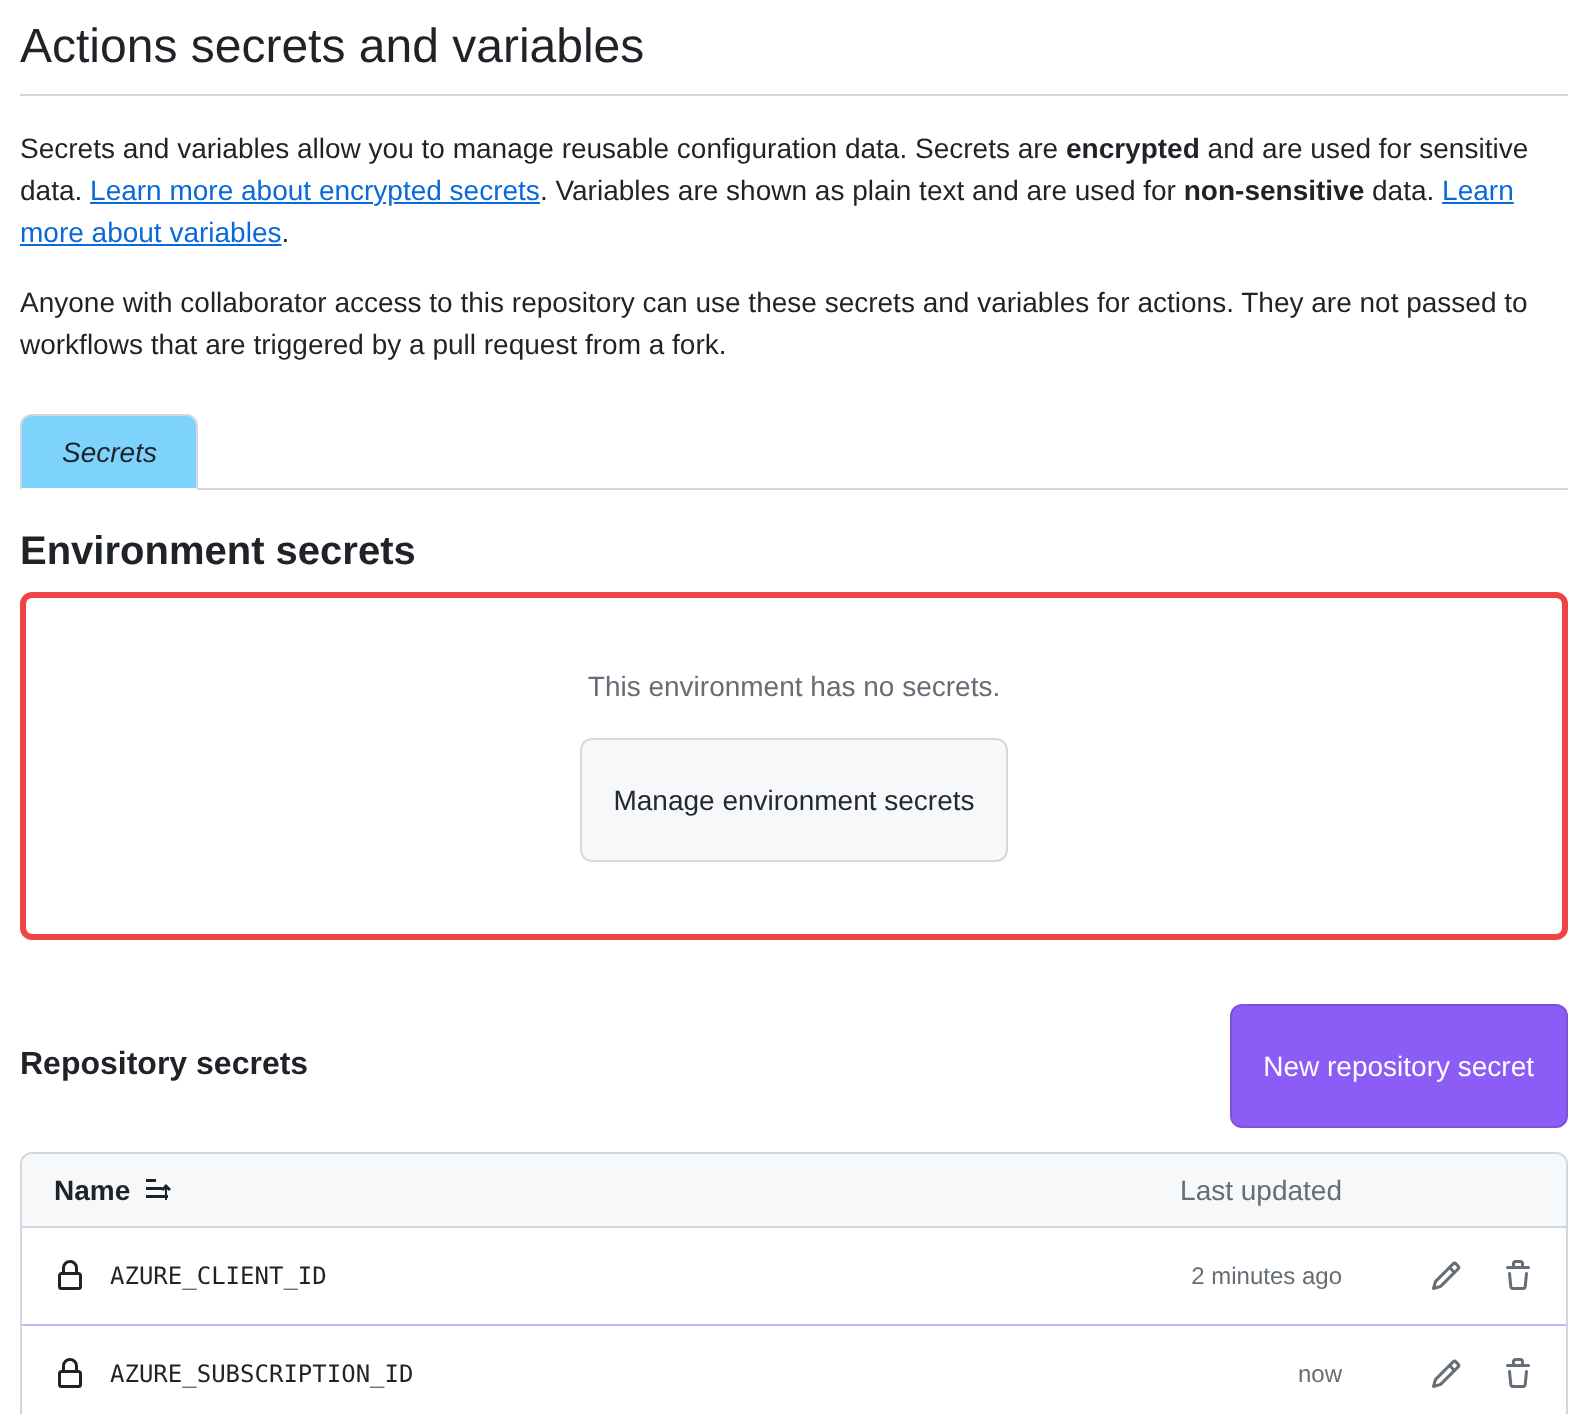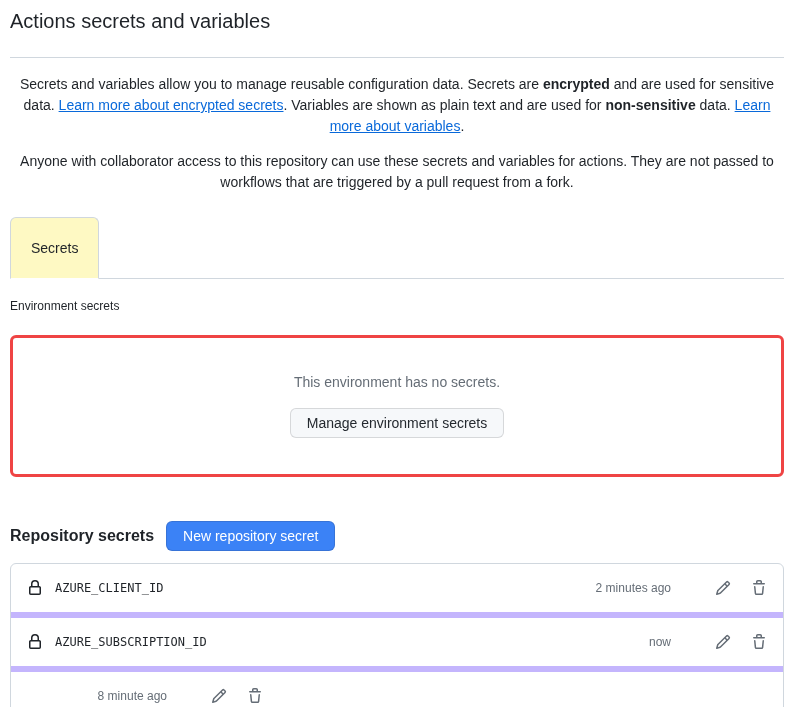--- a/index.html
+++ b/index.html
@@ -5,96 +5,95 @@
     * { box-sizing: border-box; margin: 0; padding: 0; }
     body {
       font-family: -apple-system, BlinkMacSystemFont, "Segoe UI", Helvetica, Arial, sans-serif;
       color: #1f2328;
       background: #fff;
       width: 794px;
       padding: 10px;
       font-size: 14px;
     }
     h1.page-title {
-      font-size: 20px;
+      font-size: 24px;
       font-weight: 400;
-      padding-bottom: 24px;
+      padding-bottom: 9px;
       border-bottom: 1px solid #d0d7de;
       margin-bottom: 16px;
     }
     p.desc {
       color: #1f2328;
       line-height: 1.5;
       margin-bottom: 14px;
-      text-align: center;
     }
     p.desc a { color: #0969da; text-decoration: underline; }
     p.desc strong { font-weight: 600; }
     .tabs {
       display: flex;
       border-bottom: 1px solid #d0d7de;
       margin-top: 24px;
     }
     .tab {
-      padding: 22px 20px;
+      padding: 10px 20px;
       font-size: 14px;
       color: #656d76;
       cursor: pointer;
-      background: #fef9c3;
+      background: #7dd3fc;
+      font-style: italic;
     }
     .tab.selected {
       color: #1f2328;
       border: 1px solid #d0d7de;
       border-bottom: 1px solid #fff;
       border-radius: 6px 6px 0 0;
       margin-bottom: -1px;
     }
     h2.section-title {
-      font-size: 12px;
-      font-weight: 400;
+      font-size: 20px;
+      font-weight: 700;
       margin-top: 20px;
-      margin-bottom: 22px;
+      margin-bottom: 8px;
     }
     .env-box {
       border: 3px solid #ef4444;
       border-radius: 6px;
       padding: 36px 16px;
       text-align: center;
     }
     .env-empty-text {
       color: #656d76;
       margin-bottom: 18px;
     }
     .btn {
       display: inline-flex;
       align-items: center;
       justify-content: center;
-      padding: 4px 16px;
+      padding: 20px 16px;
       font-size: 14px;
       font-weight: 500;
       border: 1px solid rgba(31,35,40,0.15);
       border-radius: 6px;
       background: #f6f8fa;
       color: #24292f;
       cursor: pointer;
       line-height: 20px;
     }
     .btn-primary {
-      background: #3b82f6;
+      background: #8b5cf6;
       color: #fff;
       border-color: rgba(31,35,40,0.15);
       font-weight: 500;
     }
     .repo-header {
       display: flex;
-      justify-content: flex-start;
-      align-items: center;
-      margin-top: 44px;
+      justify-content: space-between;
+      align-items: center;
+      margin-top: 32px;
       margin-bottom: 12px;
-      gap: 12px;
     }
     .repo-header h2 { margin: 0; font-size: 16px; font-weight: 600; }
     .table {
       border: 1px solid #d0d7de;
       border-radius: 6px;
       overflow: hidden;
     }
     .thead {
       display: flex;
       align-items: center;
@@ -118,21 +117,21 @@
       text-align: right;
       color: #656d76;
       font-size: 14px;
       font-weight: 400;
     }
     .thead .col-actions { width: 96px; }
     .row {
       display: flex;
       align-items: center;
       padding: 16px 16px;
-      border-bottom: 6px solid #c4b5fd;
+      border-bottom: 1px solid #c4b5fd;
     }
     .row:last-child { border-bottom: none; }
     .row .col-name {
       flex: 1;
       display: flex;
       align-items: center;
       gap: 12px;
     }
     .secret-name {
       font-family: ui-monospace, SFMono-Regular, "SF Mono", Menlo, Consolas, monospace;
@@ -183,20 +182,32 @@
   <div class="env-empty-text">This environment has no secrets.</div>
   <button class="btn">Manage environment secrets</button>
 </div>
 
 <div class="repo-header">
   <h2>Repository secrets</h2>
   <button class="btn btn-primary">New repository secret</button>
 </div>
 
 <div class="table">
+  <div class="thead">
+    <div class="col-name">
+      <span>Name</span>
+      <span>
+        <svg width="16" height="16" viewBox="0 0 16 16" fill="currentColor">
+            <path d="M2 12h5v1.5H2V12Zm0-4h8v1.5H2V8Zm0-4h11v1.5H2V4Zm12.5 4.5L12 11l-2.5-2.5 1.06-1.06L11.5 8.38V3h1v5.38l.94-.94 1.06 1.06Z" transform="scale(1,-1) translate(0,-16)"></path>
+          </svg>
+      </span>
+    </div>
+    <div class="col-updated">Last updated</div>
+    <div class="col-actions"></div>
+  </div>
 
   <div class="row">
     <div class="col-name">
       <span>
         <svg width="16" height="16" viewBox="0 0 16 16" fill="currentColor">
             <path d="M4 4a4 4 0 0 1 8 0v2h.25c.966 0 1.75.784 1.75 1.75v5.5A1.75 1.75 0 0 1 12.25 15h-8.5A1.75 1.75 0 0 1 2 13.25v-5.5C2 6.784 2.784 6 3.75 6H4Zm8.25 3.5h-8.5a.25.25 0 0 0-.25.25v5.5c0 .138.112.25.25.25h8.5a.25.25 0 0 0 .25-.25v-5.5a.25.25 0 0 0-.25-.25ZM10.5 6V4a2.5 2.5 0 1 0-5 0v2Z"></path>
           </svg>
       </span>
       <span class="secret-name">AZURE_CLIENT_ID</span>
     </div>

